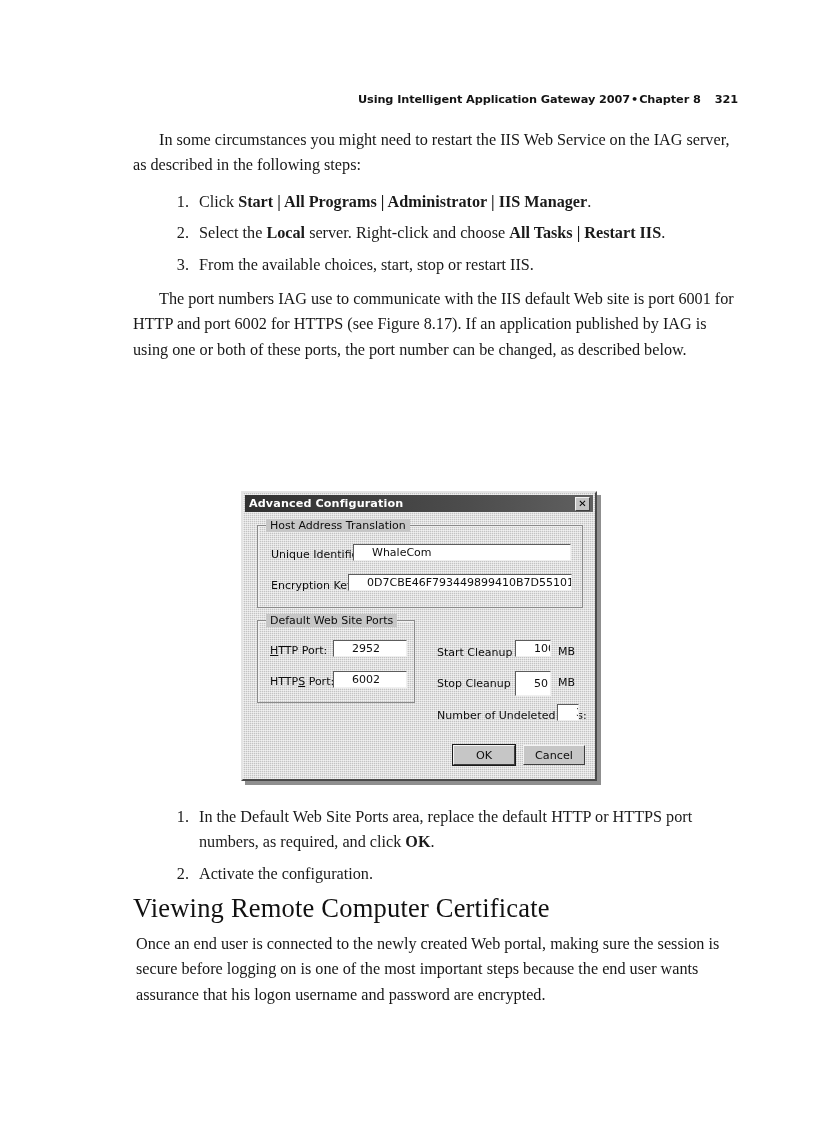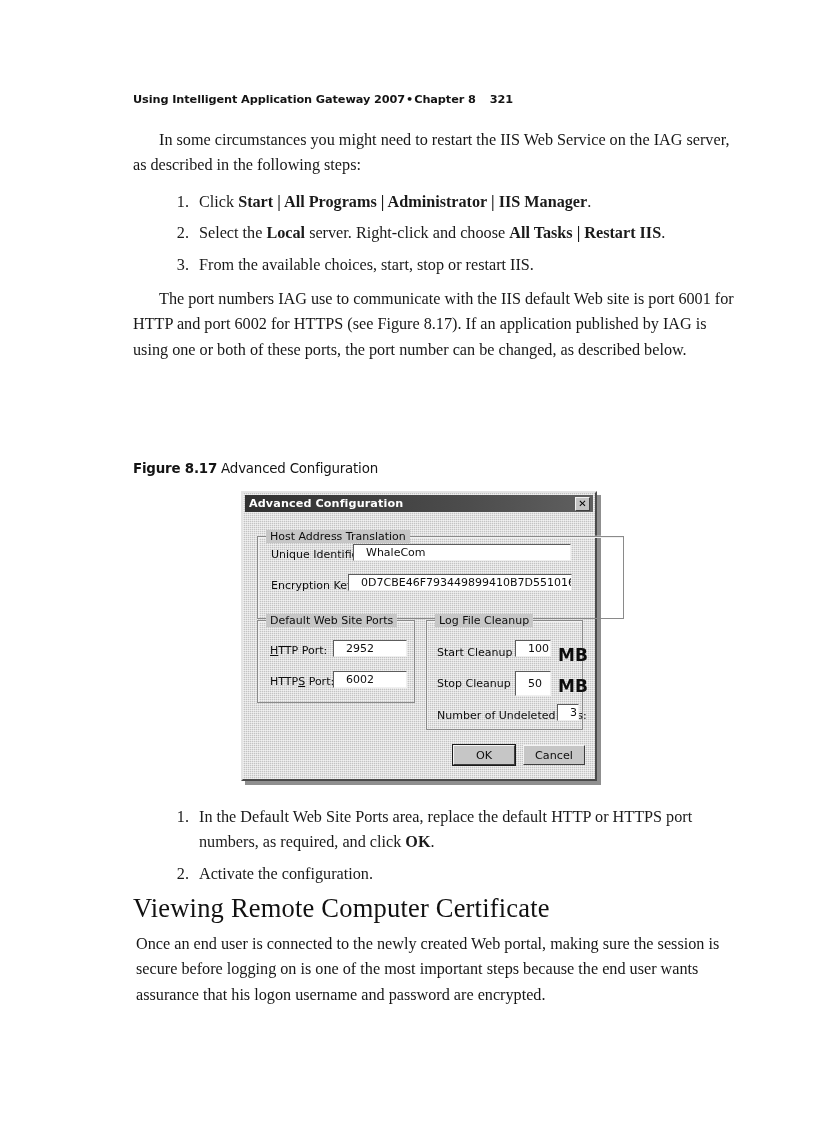--- a/index.html
+++ b/index.html
@@ -22,21 +22,21 @@
     width: 816px;
     height: 1123px;
   }
 
   
   .running-head {
     position: absolute;
     left: 133px;
     top: 93px;
     width: 605px;
-    text-align: left;
+    text-align: right;
     font-family: "DejaVu Sans", sans-serif;
     font-weight: bold;
     font-size: 11.3px;
     letter-spacing: -0.1px;
     color: #141414;
     white-space: nowrap;
   }
   .running-head .bullet-sep { padding: 0 1px; }
   .running-head .pageno { margin-left: 14px; }
 
@@ -215,21 +215,21 @@
     background: #ffffff;
     border-top: 1px solid #5c5c5c;
     border-left: 1px solid #5c5c5c;
     border-right: 1px solid #efefef;
     border-bottom: 1px solid #efefef;
     box-sizing: border-box;
     font-size: 11px;
     color: #0d0d0d;
     display: flex;
     align-items: center;
-    padding-left: 12px;
+    padding-left: 18px;
     overflow: hidden;
     white-space: nowrap;
     font-family: "DejaVu Sans", sans-serif;
   }
 
   .dlg-btn {
     position: absolute;
     background: #c6c6c6;
     border-top: 1px solid #f4f4f4;
     border-left: 1px solid #f4f4f4;
@@ -240,23 +240,22 @@
     color: #0d0d0d;
     display: flex;
     align-items: center;
     justify-content: center;
     font-family: "DejaVu Sans", sans-serif;
   }
   .dlg-btn.default { outline: 1px solid #1a1a1a; outline-offset: 0px; }
 
   .unit-label {
     position: absolute;
-    font-size: 17px;
-    color: #0d0d0d;
-    font-weight: bold;
+    font-size: 11px;
+    color: #0d0d0d;
   }
 </style>
 </head>
 <body>
 
 <div class="page">
 
   <div class="running-head">
     <span>Using Intelligent Application Gateway 2007</span><span class="bullet-sep">•</span><span>Chapter 8</span><span class="pageno">321</span>
   </div>
@@ -271,57 +270,50 @@
       <span class="num">2.</span><span>Select the </span><b>Local</b><span> server. Right-click and choose </span><b>All Tasks  |  Restart IIS</b><span>.</span>
     </div>
     <div class="num-item">
       <span class="num">3.</span><span>From the available choices, start, stop or restart IIS.</span>
     </div>
   </div>
 
   <p class="body-text indent-first" style="left:133px; top:287px; width:605px; margin:0;">The port numbers IAG use to communicate with the IIS default Web site is port 6001 for HTTP and port 6002 for HTTPS (see Figure 8.17). If an application published by IAG is using one or both of these ports, the port number can be changed, as described below.</p>
 
 
-  <div class="fig-caption">
-    <span class="fig-num">Figure 8.17</span>
-    <span class="fig-title">Advanced Configuration</span>
-  </div>
 
   <div class="dlg-shadow"></div>
 
   <div class="dialog">
 
     <div class="titlebar">
       <span class="title">Advanced Configuration</span>
       <span class="btns">
         <span class="close-btn">✕</span>
       </span>
     </div>
 
-    <div class="groupbox" style="left:14px; top:43px; width:367px; height:83px;">
+    <div class="groupbox" style="left:14px; top:32px; width:326px; height:83px;">
       <span class="gb-title">Host Address Translation</span>
     </div>
     <span class="field-label" style="left:28px; top:55px;">Unique Identifier:</span>
     <div class="textbox" style="left:110px; top:51px; width:218px; height:17px;">WhaleCom</div>
 
     <span class="field-label" style="left:28px; top:86px;">Encryption Key:</span>
     <div class="textbox" style="left:105px; top:81px; width:224px; height:17px;">0D7CBE46F793449899410B7D5510165A</div>
 
     <div class="groupbox" style="left:14px; top:127px; width:158px; height:83px;">
       <span class="gb-title">Default Web Site Ports</span>
     </div>
     <span class="field-label" style="left:27px; top:151px;"><u>H</u><span>TTP Port:</span></span>
     <div class="textbox" style="left:90px; top:147px; width:74px; height:17px;">2952</div>
 
     <span class="field-label" style="left:27px; top:182px;"><span>HTTP</span><u>S</u><span> Port:</span></span>
     <div class="textbox" style="left:90px; top:178px; width:74px; height:17px;">6002</div>
 
-    <div class="groupbox" style="left:183px; top:127px; width:157px; height:110px;">
-      <span class="gb-title">Log File Cleanup</span>
-    </div>
     <span class="field-label" style="left:194px; top:153px;">Start Cleanup at :</span>
     <div class="textbox" style="left:272px; top:147px; width:36px; height:17px;">100</div>
     <span class="unit-label" style="left:315px; top:152px;">MB</span>
 
     <span class="field-label" style="left:194px; top:184px;">Stop Cleanup at:</span>
     <div class="textbox" style="left:272px; top:178px; width:36px; height:25px;">50</div>
     <span class="unit-label" style="left:315px; top:183px;">MB</span>
 
     <span class="field-label" style="left:194px; top:216px;">Number of Undeleted Files:</span>
     <div class="textbox" style="left:314px; top:211px; width:22px; height:17px;">3</div>

